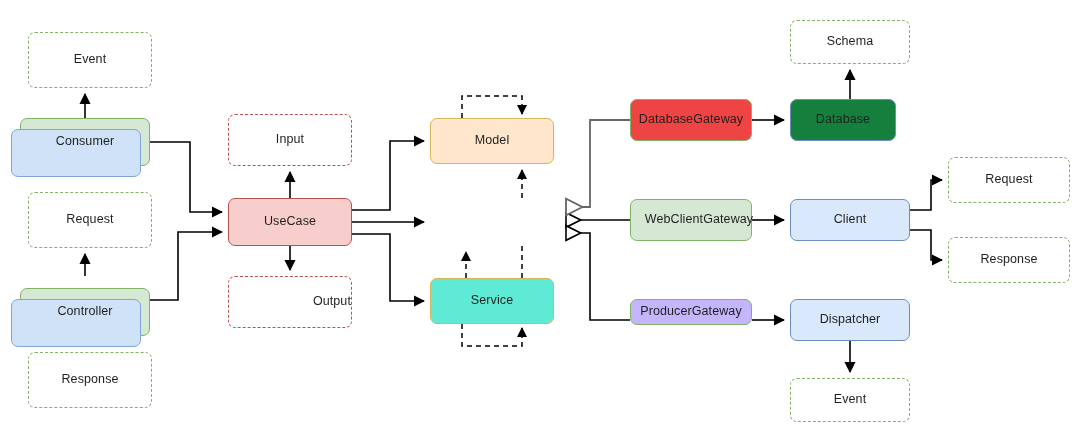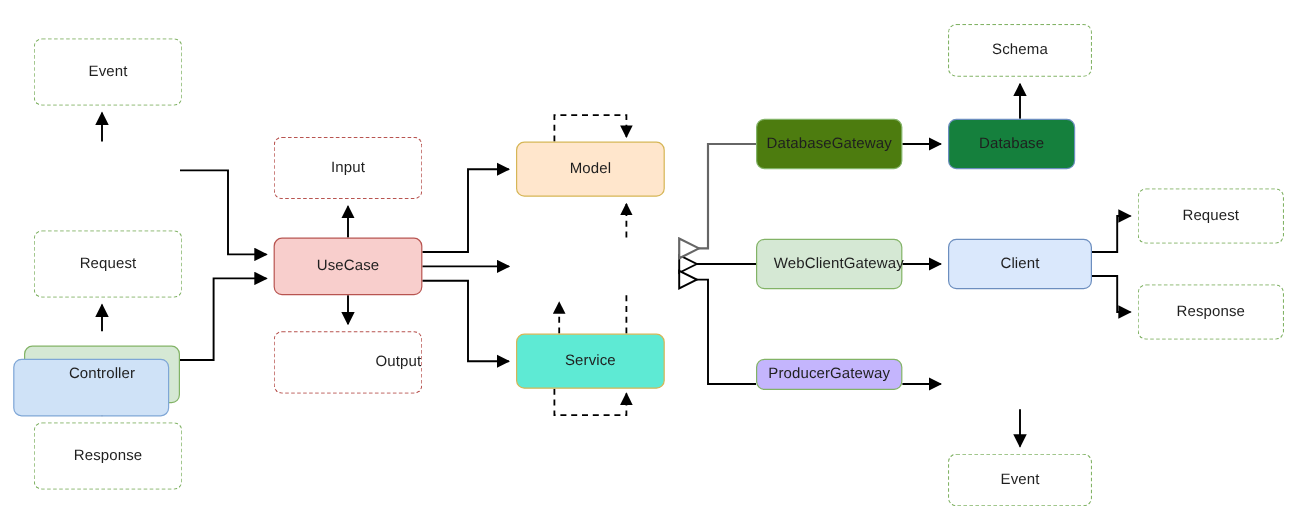--- a/index.html
+++ b/index.html
@@ -143,20 +143,23 @@
 
       <path d="M 522 278 L 522 246"></path>
 
     </g>
   </svg>
 
   <div class="node dashed" style="left:28px;top:32px;width:124px;height:56px;border-color:#82b366;background:#ffffff;">
     <span>Event</span>
   </div>
 
+  <div class="node solid shadowed" style="left:20px;top:118px;width:130px;height:48px;border-color:#82b366;background:#d5e8d4;">
+    <span>Consumer</span>
+  </div>
 
   <div class="node dashed" style="left:28px;top:192px;width:124px;height:56px;border-color:#82b366;background:#ffffff;">
     <span>Request</span>
   </div>
 
   <div class="node solid shadowed" style="left:20px;top:276px;width:130px;height:48px;border-color:#82b366;background:#d5e8d4;margin-top:12px;">
     <span>Controller</span>
   </div>
 
   <div class="node dashed" style="left:28px;top:352px;width:124px;height:56px;border-color:#82b366;background:#ffffff;">
@@ -177,21 +180,21 @@
 
   <div class="node solid" style="left:430px;top:118px;width:124px;height:46px;border-color:#d6b656;background:#ffe6cc;z-index:3;">
     <span>Model</span>
   </div>
 
 
   <div class="node solid" style="left:430px;top:278px;width:124px;height:46px;border-color:#d6b656;background:#5eead4;z-index:3;">
     <span>Service</span>
   </div>
 
-  <div class="node solid" style="left:630px;top:99px;width:122px;height:42px;border-color:#82b366;background:#4d7c0f;">
+  <div class="node solid" style="left:630px;top:99px;width:122px;height:42px;border-color:#82b366;background:#ef4444;">
     <span>DatabaseGateway</span>
   </div>
 
   <div class="node solid" style="left:630px;top:199px;width:122px;height:42px;border-color:#82b366;background:#d5e8d4;padding-left:16px;">
     <span>WebClientGateway</span>
   </div>
 
   <div class="node solid" style="left:630px;top:299px;width:122px;height:26px;border-color:#82b366;background:#c4b5fd;">
     <span>ProducerGateway</span>
   </div>
@@ -201,20 +204,23 @@
   </div>
 
   <div class="node solid" style="left:790px;top:99px;width:106px;height:42px;border-color:#6c8ebf;background:#15803d;">
     <span>Database</span>
   </div>
 
   <div class="node solid" style="left:790px;top:199px;width:120px;height:42px;border-color:#6c8ebf;background:#dae8fc;">
     <span>Client</span>
   </div>
 
+  <div class="node solid" style="left:790px;top:299px;width:120px;height:42px;border-color:#6c8ebf;background:#dae8fc;">
+    <span>Dispatcher</span>
+  </div>
 
   <div class="node dashed" style="left:948px;top:157px;width:122px;height:46px;border-color:#82b366;background:#ffffff;">
     <span>Request</span>
   </div>
 
   <div class="node dashed" style="left:948px;top:237px;width:122px;height:46px;border-color:#82b366;background:#ffffff;">
     <span>Response</span>
   </div>
 
   <div class="node dashed" style="left:790px;top:378px;width:120px;height:44px;border-color:#82b366;background:#ffffff;">

